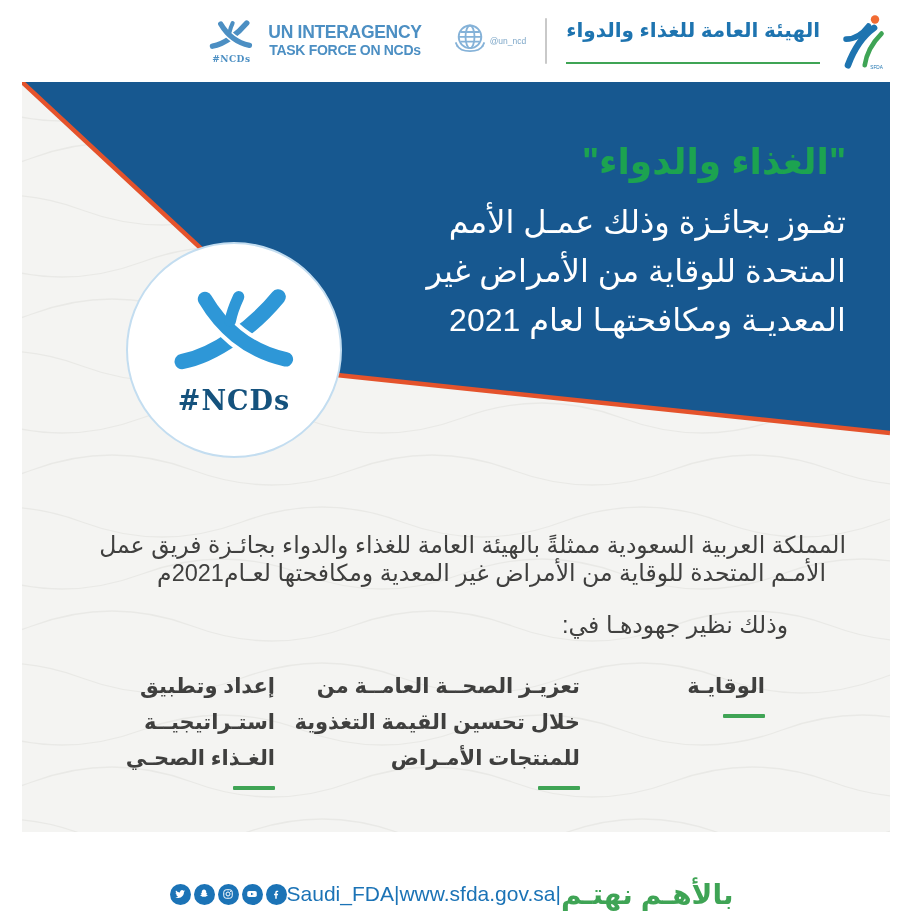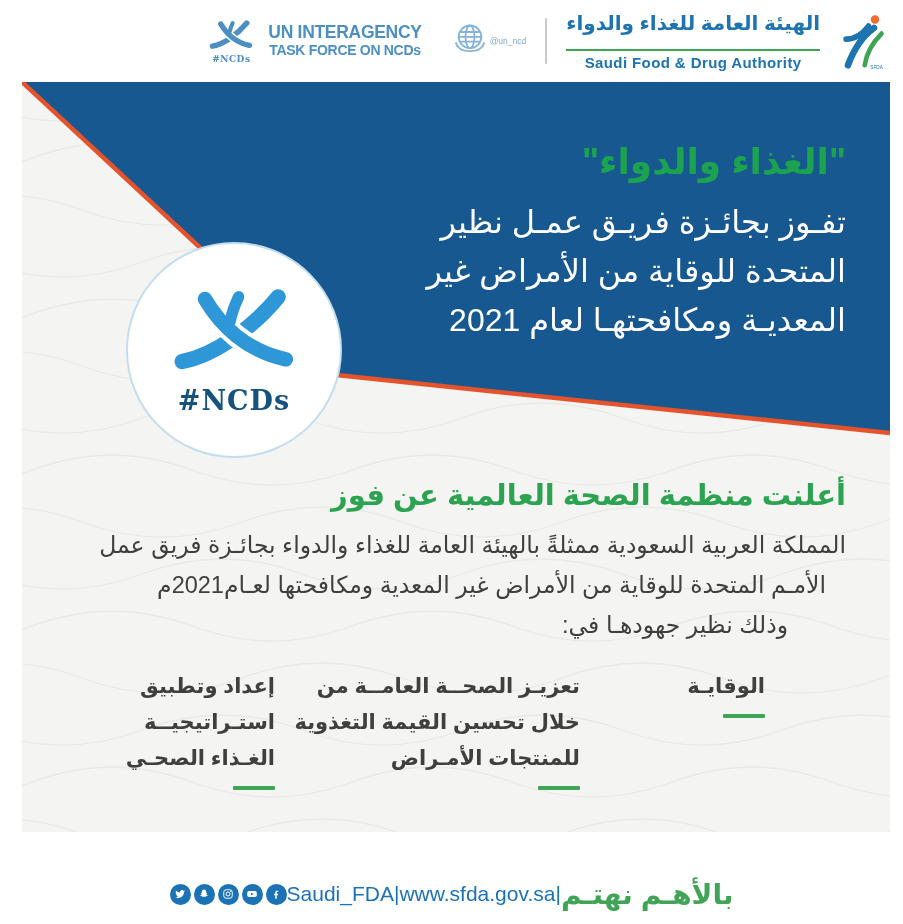--- a/index.html
+++ b/index.html
@@ -24,40 +24,40 @@
   .top-header{position:absolute;top:0;left:0;right:0;height:82px;display:flex;align-items:center;justify-content:flex-end;padding-right:14px;gap:13px;background:#fff;z-index:5;}
   .untf-logo{display:flex;flex-direction:column;align-items:center;width:48px;}
   .untf-hashtag{font-family:"DejaVu Serif",serif;font-weight:bold;font-size:9px;color:var(--blue-logo-light);margin-top:1px;letter-spacing:.5px;}
   .untf-title{display:flex;flex-direction:column;justify-content:center;color:var(--blue-logo-light);letter-spacing:-.3px;}
   .untf-title .l1{font-size:17.5px;font-weight:bold;line-height:1.05;}
   .untf-title .l2{font-size:14px;font-weight:bold;line-height:1.2;text-align:center;}
   .un-emblem{display:flex;flex-direction:row;align-items:center;margin-left:15px;}
   .un-handle{font-size:8.5px;color:#7FA8C9;margin-top:0px;}
   .header-divider{width:2px;height:46px;background:#C9C9C9;border-radius:1px;margin:0 6px;}
   .sfda-text{display:flex;flex-direction:column;align-items:center;}
-  .sfda-ar{font-size:20px;font-weight:bold;color:var(--blue-brand);direction:rtl;border-bottom:2px solid var(--green-underline);padding-bottom:14px;}
+  .sfda-ar{font-size:20px;font-weight:bold;color:var(--blue-brand);direction:rtl;border-bottom:2px solid var(--green-underline);padding-bottom:20px;}
   .sfda-en{font-size:15px;font-weight:bold;color:var(--blue-brand);letter-spacing:.4px;margin-top:3px;}
 
   
   .card{position:absolute;left:22px;top:82px;width:868px;height:750px;background:var(--card-bg);overflow:hidden;}
   .wave-svg{position:absolute;left:0;top:0;z-index:0;}
   .banner-svg{position:absolute;left:0;top:0;z-index:1;}
 
   .banner-text{position:absolute;top:60px;right:44px;text-align:right;direction:rtl;z-index:2;}
   .banner-quote{font-size:36px;font-weight:bold;color:#1CA350;margin-bottom:16px;line-height:1.1;}
   .banner-line{font-size:32px;color:#fff;line-height:49px;white-space:pre-wrap;}
   .banner-line .bold{font-weight:normal;}
 
   .badge{position:absolute;left:104px;top:160px;width:212px;height:212px;border-radius:50%;background:#fff;border:2px solid #C3DDF0;display:flex;flex-direction:column;align-items:center;justify-content:center;z-index:3;}
   .badge-hashtag{font-family:"DejaVu Serif",serif;font-weight:bold;font-size:27px;color:var(--blue-ncd-dark);letter-spacing:1px;margin-top:4px;}
 
   .announce-heading{position:absolute;right:44px;top:396px;font-size:29px;font-weight:bold;color:var(--green);direction:rtl;z-index:2;}
   .body-line{position:absolute;font-size:23.5px;color:var(--text-dark);direction:rtl;z-index:2;white-space:nowrap;}
   .body-line.b1{top:449px;right:44px;}
-  .body-line.b2{top:489px;right:64px;}
+  .body-line.b2{top:477px;right:64px;}
   .body-line.b3{top:529px;right:102px;}
 
   .col{position:absolute;top:586px;direction:rtl;text-align:right;z-index:2;color:var(--text-dark);font-size:21px;font-weight:bold;line-height:36px;}
   .col .underline{width:42px;height:4px;background:var(--green-underline);margin-top:10px;border-radius:1px;}
   .col.c-prevention{right:125px;}
   .col.c-health{right:310px;}
   .col.c-strategy{right:615px;}
 
   
   .footer{position:absolute;left:0;right:0;top:874px;height:40px;display:flex;align-items:center;justify-content:center;z-index:5;}
@@ -93,21 +93,20 @@
           <path d="M6.2 6.6 H17.8 M5.2 9.5 H18.8 M6.2 12.4 H17.8"></path>
           <path d="M4.2 14.6 C 6.5 19.2, 17.5 19.2, 19.8 14.6"></path>
           <path d="M3.4 12.8 L4.6 15.4 M20.6 12.8 L19.4 15.4"></path>
         </g>
       </svg>
       <span class="un-handle">@un_ncd</span>
     </div>
     <div class="header-divider"></div>
     <div class="sfda-text">
       <span class="sfda-ar">الهيئة العامة للغذاء والدواء</span>
-      <span class="sfda-en">Saudi Food &amp; Drug Authority</span>
     </div>
     <svg width="56" height="62" viewBox="0 0 60 64">
       <path d="M16 58 C 22 42, 30 28, 44 18" fill="none" stroke="var(--blue-brand)" stroke-width="7" stroke-linecap="round"></path>
       <path d="M14 30 C 24 30, 32 24, 38 16" fill="none" stroke="var(--blue-brand)" stroke-width="6" stroke-linecap="round"></path>
       <path d="M34 58 C 36 44, 42 34, 52 24" fill="none" stroke="var(--green-underline)" stroke-width="5" stroke-linecap="round"></path>
       <circle cx="45" cy="9" r="4.5" fill="#F26B32"></circle>
       <text x="40" y="62" font-size="5" fill="var(--blue-brand)">SFDA</text>
     </svg>
   </div>
 
@@ -117,36 +116,35 @@
       <path id="wavepath" d="M-200 24 q80 -30 160 0 q80 30 160 0 q80 -30 160 0 q80 30 160 0 q80 -30 160 0 q80 30 160 0 q80 -30 160 0 q80 30 160 0 q80 -30 160 0 q80 30 160 0M-310 76 q80 -30 160 0 q80 30 160 0 q80 -30 160 0 q80 30 160 0 q80 -30 160 0 q80 30 160 0 q80 -30 160 0 q80 30 160 0 q80 -30 160 0 q80 30 160 0M-420 128 q80 -30 160 0 q80 30 160 0 q80 -30 160 0 q80 30 160 0 q80 -30 160 0 q80 30 160 0 q80 -30 160 0 q80 30 160 0 q80 -30 160 0 q80 30 160 0M-200 180 q80 -30 160 0 q80 30 160 0 q80 -30 160 0 q80 30 160 0 q80 -30 160 0 q80 30 160 0 q80 -30 160 0 q80 30 160 0 q80 -30 160 0 q80 30 160 0M-310 232 q80 -30 160 0 q80 30 160 0 q80 -30 160 0 q80 30 160 0 q80 -30 160 0 q80 30 160 0 q80 -30 160 0 q80 30 160 0 q80 -30 160 0 q80 30 160 0M-420 284 q80 -30 160 0 q80 30 160 0 q80 -30 160 0 q80 30 160 0 q80 -30 160 0 q80 30 160 0 q80 -30 160 0 q80 30 160 0 q80 -30 160 0 q80 30 160 0M-200 336 q80 -30 160 0 q80 30 160 0 q80 -30 160 0 q80 30 160 0 q80 -30 160 0 q80 30 160 0 q80 -30 160 0 q80 30 160 0 q80 -30 160 0 q80 30 160 0M-310 388 q80 -30 160 0 q80 30 160 0 q80 -30 160 0 q80 30 160 0 q80 -30 160 0 q80 30 160 0 q80 -30 160 0 q80 30 160 0 q80 -30 160 0 q80 30 160 0M-420 440 q80 -30 160 0 q80 30 160 0 q80 -30 160 0 q80 30 160 0 q80 -30 160 0 q80 30 160 0 q80 -30 160 0 q80 30 160 0 q80 -30 160 0 q80 30 160 0M-200 492 q80 -30 160 0 q80 30 160 0 q80 -30 160 0 q80 30 160 0 q80 -30 160 0 q80 30 160 0 q80 -30 160 0 q80 30 160 0 q80 -30 160 0 q80 30 160 0M-310 544 q80 -30 160 0 q80 30 160 0 q80 -30 160 0 q80 30 160 0 q80 -30 160 0 q80 30 160 0 q80 -30 160 0 q80 30 160 0 q80 -30 160 0 q80 30 160 0M-420 596 q80 -30 160 0 q80 30 160 0 q80 -30 160 0 q80 30 160 0 q80 -30 160 0 q80 30 160 0 q80 -30 160 0 q80 30 160 0 q80 -30 160 0 q80 30 160 0M-200 648 q80 -30 160 0 q80 30 160 0 q80 -30 160 0 q80 30 160 0 q80 -30 160 0 q80 30 160 0 q80 -30 160 0 q80 30 160 0 q80 -30 160 0 q80 30 160 0M-310 700 q80 -30 160 0 q80 30 160 0 q80 -30 160 0 q80 30 160 0 q80 -30 160 0 q80 30 160 0 q80 -30 160 0 q80 30 160 0 q80 -30 160 0 q80 30 160 0M-420 752 q80 -30 160 0 q80 30 160 0 q80 -30 160 0 q80 30 160 0 q80 -30 160 0 q80 30 160 0 q80 -30 160 0 q80 30 160 0 q80 -30 160 0 q80 30 160 0" fill="none" stroke="var(--wave)" stroke-width="1.3"></path>
     </svg>
 
     <svg class="banner-svg" width="868" height="750" viewBox="0 0 868 750">
       <path d="M0 0 H868 V351 L315 293 Z" fill="var(--blue-banner)"></path>
       <path d="M0 0 L315 293 L868 351" fill="none" stroke="var(--orange)" stroke-width="4.5"></path>
     </svg>
 
     <div class="banner-text">
       <div class="banner-quote">"الغذاء والدواء"</div>
-      <div class="banner-line"><span class="bold">تفـوز بجائـزة</span><span> فريـق عمـل نظير</span></div>
+      <div class="banner-line"><span class="bold">تفـوز بجائـزة</span><span> وذلك عمـل الأمم</span></div>
       <div class="banner-line">المتحدة للوقاية من الأمراض غير</div>
       <div class="banner-line">المعديـة ومكافحتهـا لعام 2021</div>
     </div>
 
     <div class="badge">
       <svg width="122" height="96" viewBox="0 0 160 125">
         <path d="M12 100 C 55 92, 105 55, 138 15" fill="none" stroke="var(--blue-ncd)" stroke-width="20" stroke-linecap="round"></path>
         <path d="M42 18 C 62 52, 96 86, 148 97" fill="none" stroke="#ffffff" stroke-width="30" stroke-linecap="round"></path>
         <path d="M42 18 C 62 52, 96 86, 148 97" fill="none" stroke="var(--blue-ncd)" stroke-width="19" stroke-linecap="round"></path>
         <path d="M86 15 C 80 28, 77 36, 75 47" fill="none" stroke="var(--blue-ncd)" stroke-width="15" stroke-linecap="round"></path>
       </svg>
       <div class="badge-hashtag">#NCDs</div>
     </div>
 
-    <div class="announce-heading">أعلنت منظمة الصحة العالمية عن فوز</div>
     <div class="body-line b1">المملكة العربية السعودية ممثلةً بالهيئة العامة للغذاء والدواء بجائـزة فريق عمل</div>
     <div class="body-line b2">الأمـم المتحدة للوقاية من الأمراض غير المعدية ومكافحتها لعـام2021م</div>
     <div class="body-line b3">وذلك نظير جهودهـا في:</div>
 
     <div class="col c-prevention">
       <div>الوقايـة</div>
       <div class="underline"></div>
     </div>
     <div class="col c-health">
       <div>تعزيـز الصحــة العامــة من</div>

